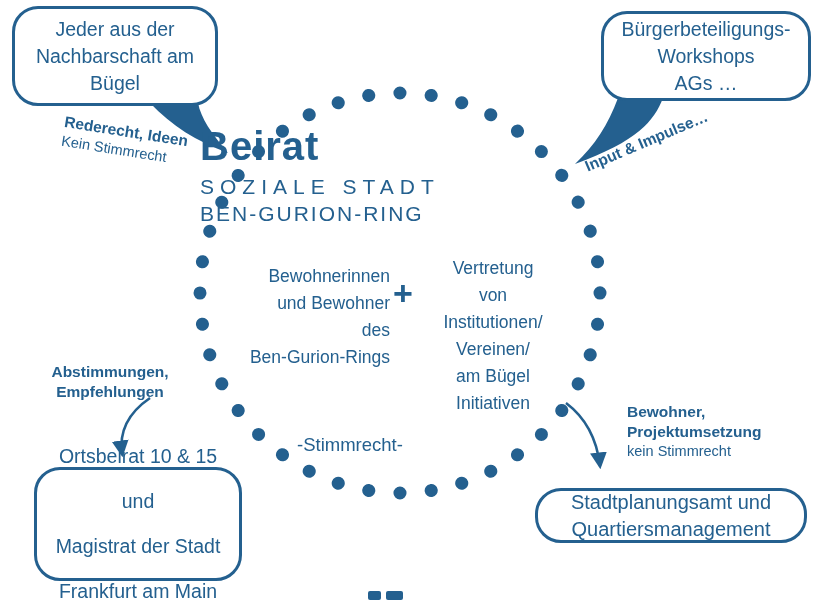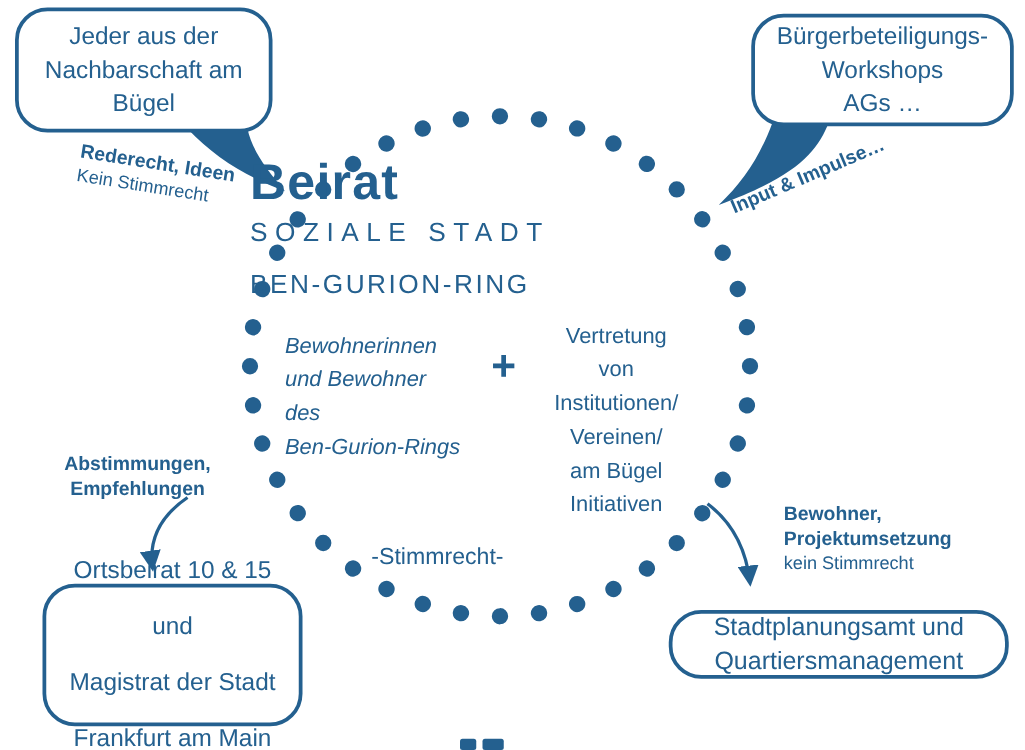--- a/index.html
+++ b/index.html
@@ -10,23 +10,23 @@
     font-family:"Liberation Sans", sans-serif;
     color:#24608f;
     overflow:hidden;
   }
   .layer{position:absolute;left:0;top:0;width:820px;height:600px;}
 
   
   .circle-head{position:absolute;left:200px;top:124px;width:400px;text-align:left;}
   .circle-title{font-size:40px;font-weight:bold;letter-spacing:1px;}
   .circle-sub1{font-size:21px;letter-spacing:6px;margin-top:6px;}
-  .circle-sub2{font-size:21px;letter-spacing:2px;margin-top:17px;}
+  .circle-sub2{font-size:21px;letter-spacing:2px;margin-top:3px;}
 
-  .group-left{position:absolute;left:228px;top:263px;width:172px;text-align:left;font-size:17.5px;line-height:27px;font-style:italic;}
+  .group-left{position:absolute;left:218px;top:263px;width:172px;text-align:right;font-size:17.5px;line-height:27px;}
   .plus-sign{position:absolute;left:388px;top:274px;width:30px;text-align:center;font-size:34px;font-weight:bold;}
   .group-right{position:absolute;left:415px;top:255px;width:156px;text-align:center;font-size:17.5px;line-height:27px;}
   .voting-note{position:absolute;left:297px;top:434px;width:200px;text-align:left;font-size:18.5px;}
 
   
   .bubble{
     position:absolute;
     border:3.5px solid #24608f;
     border-radius:26px;
     background:#ffffff;

